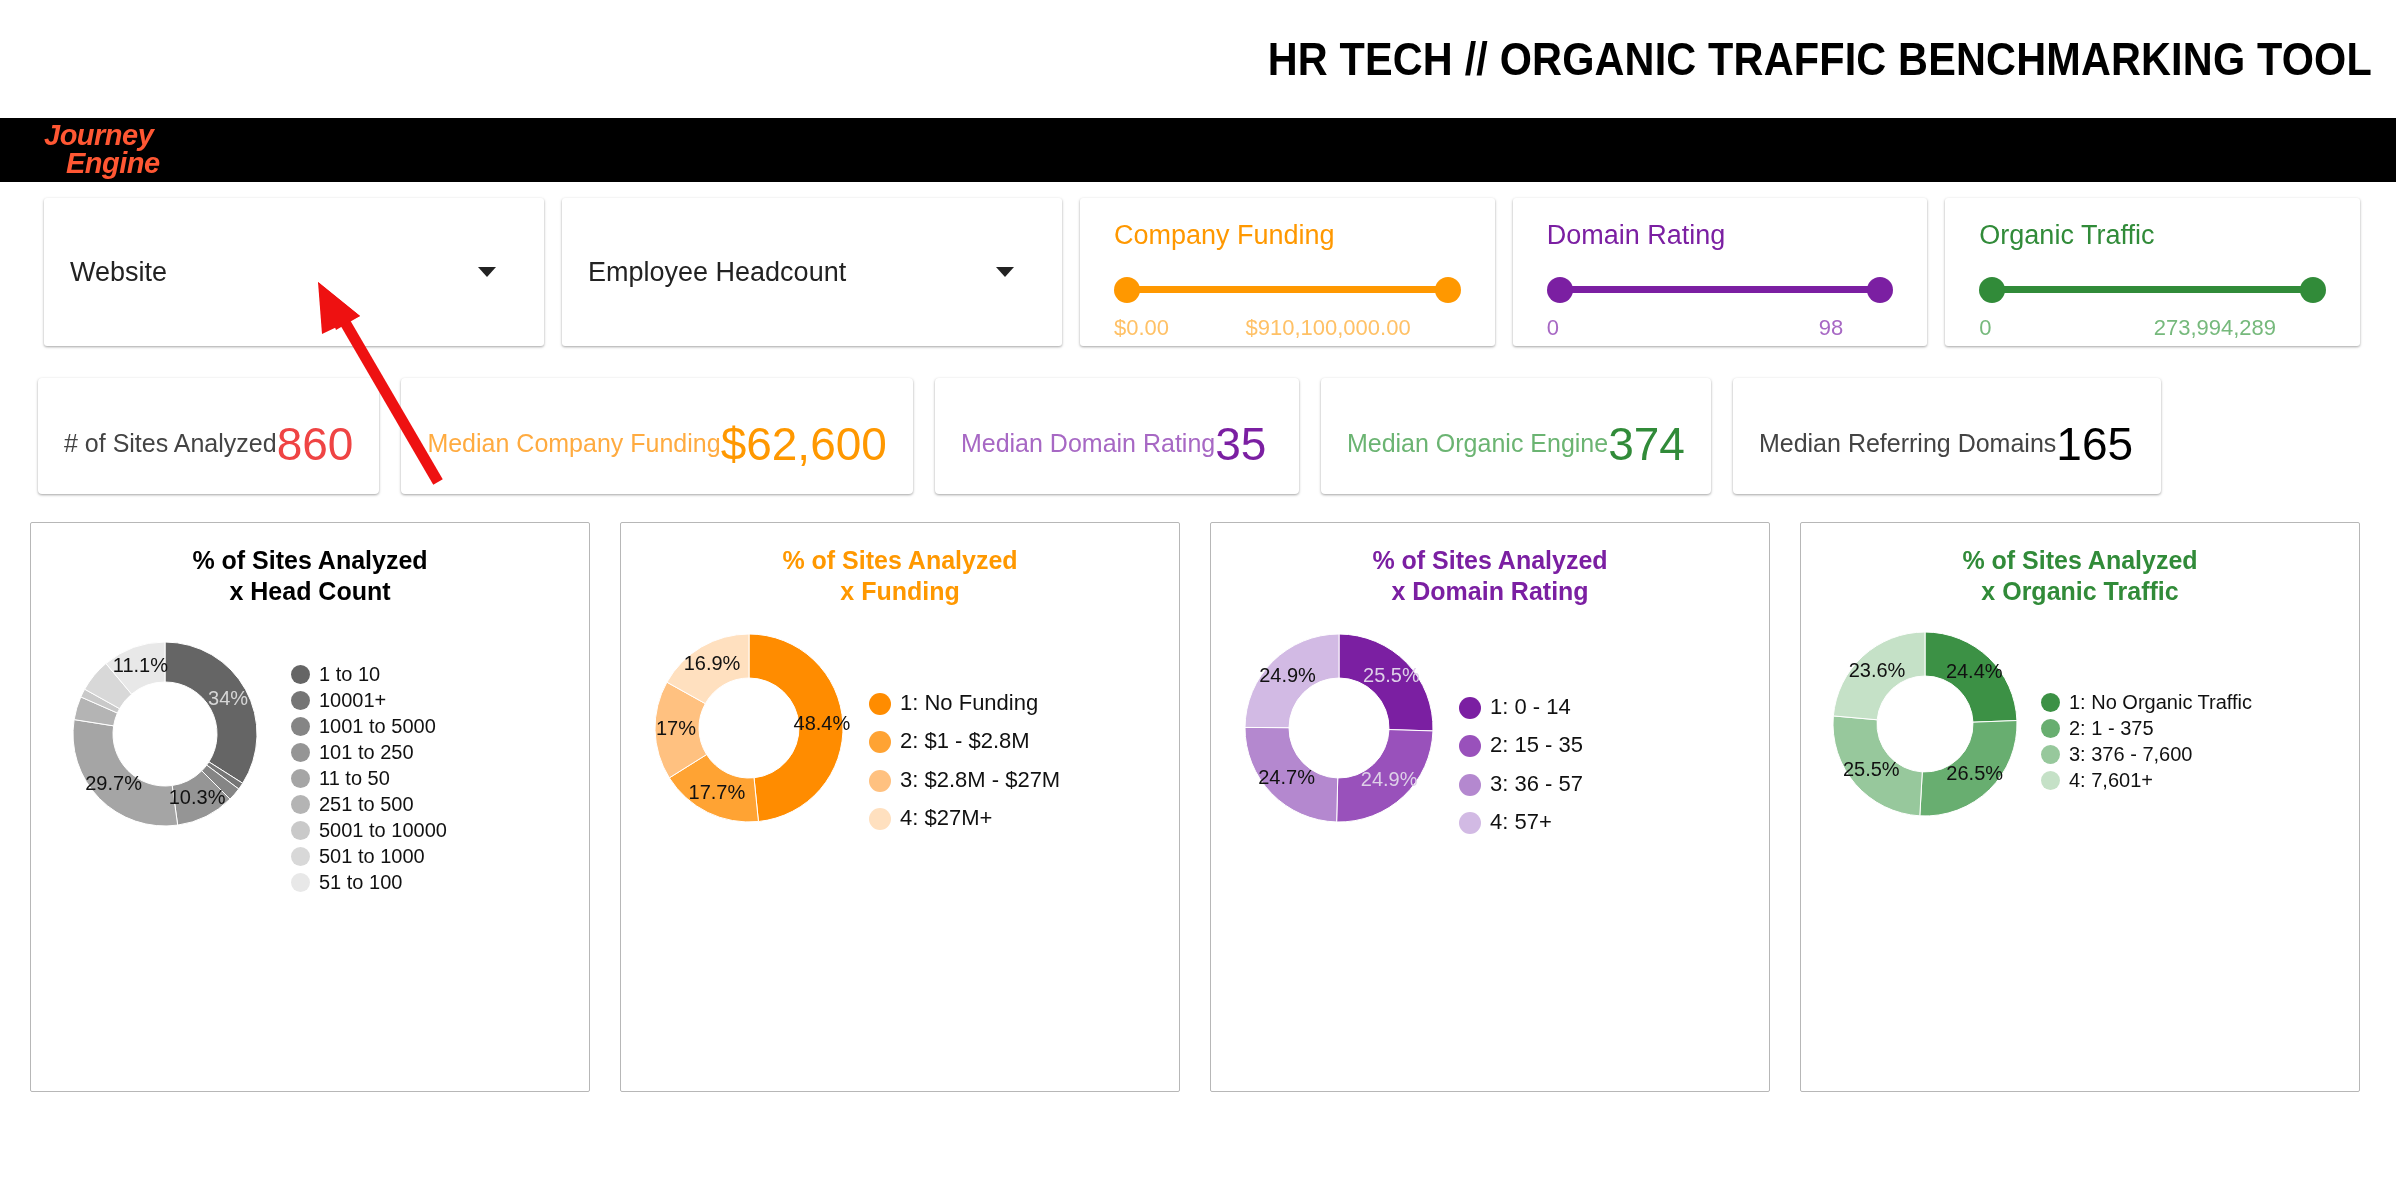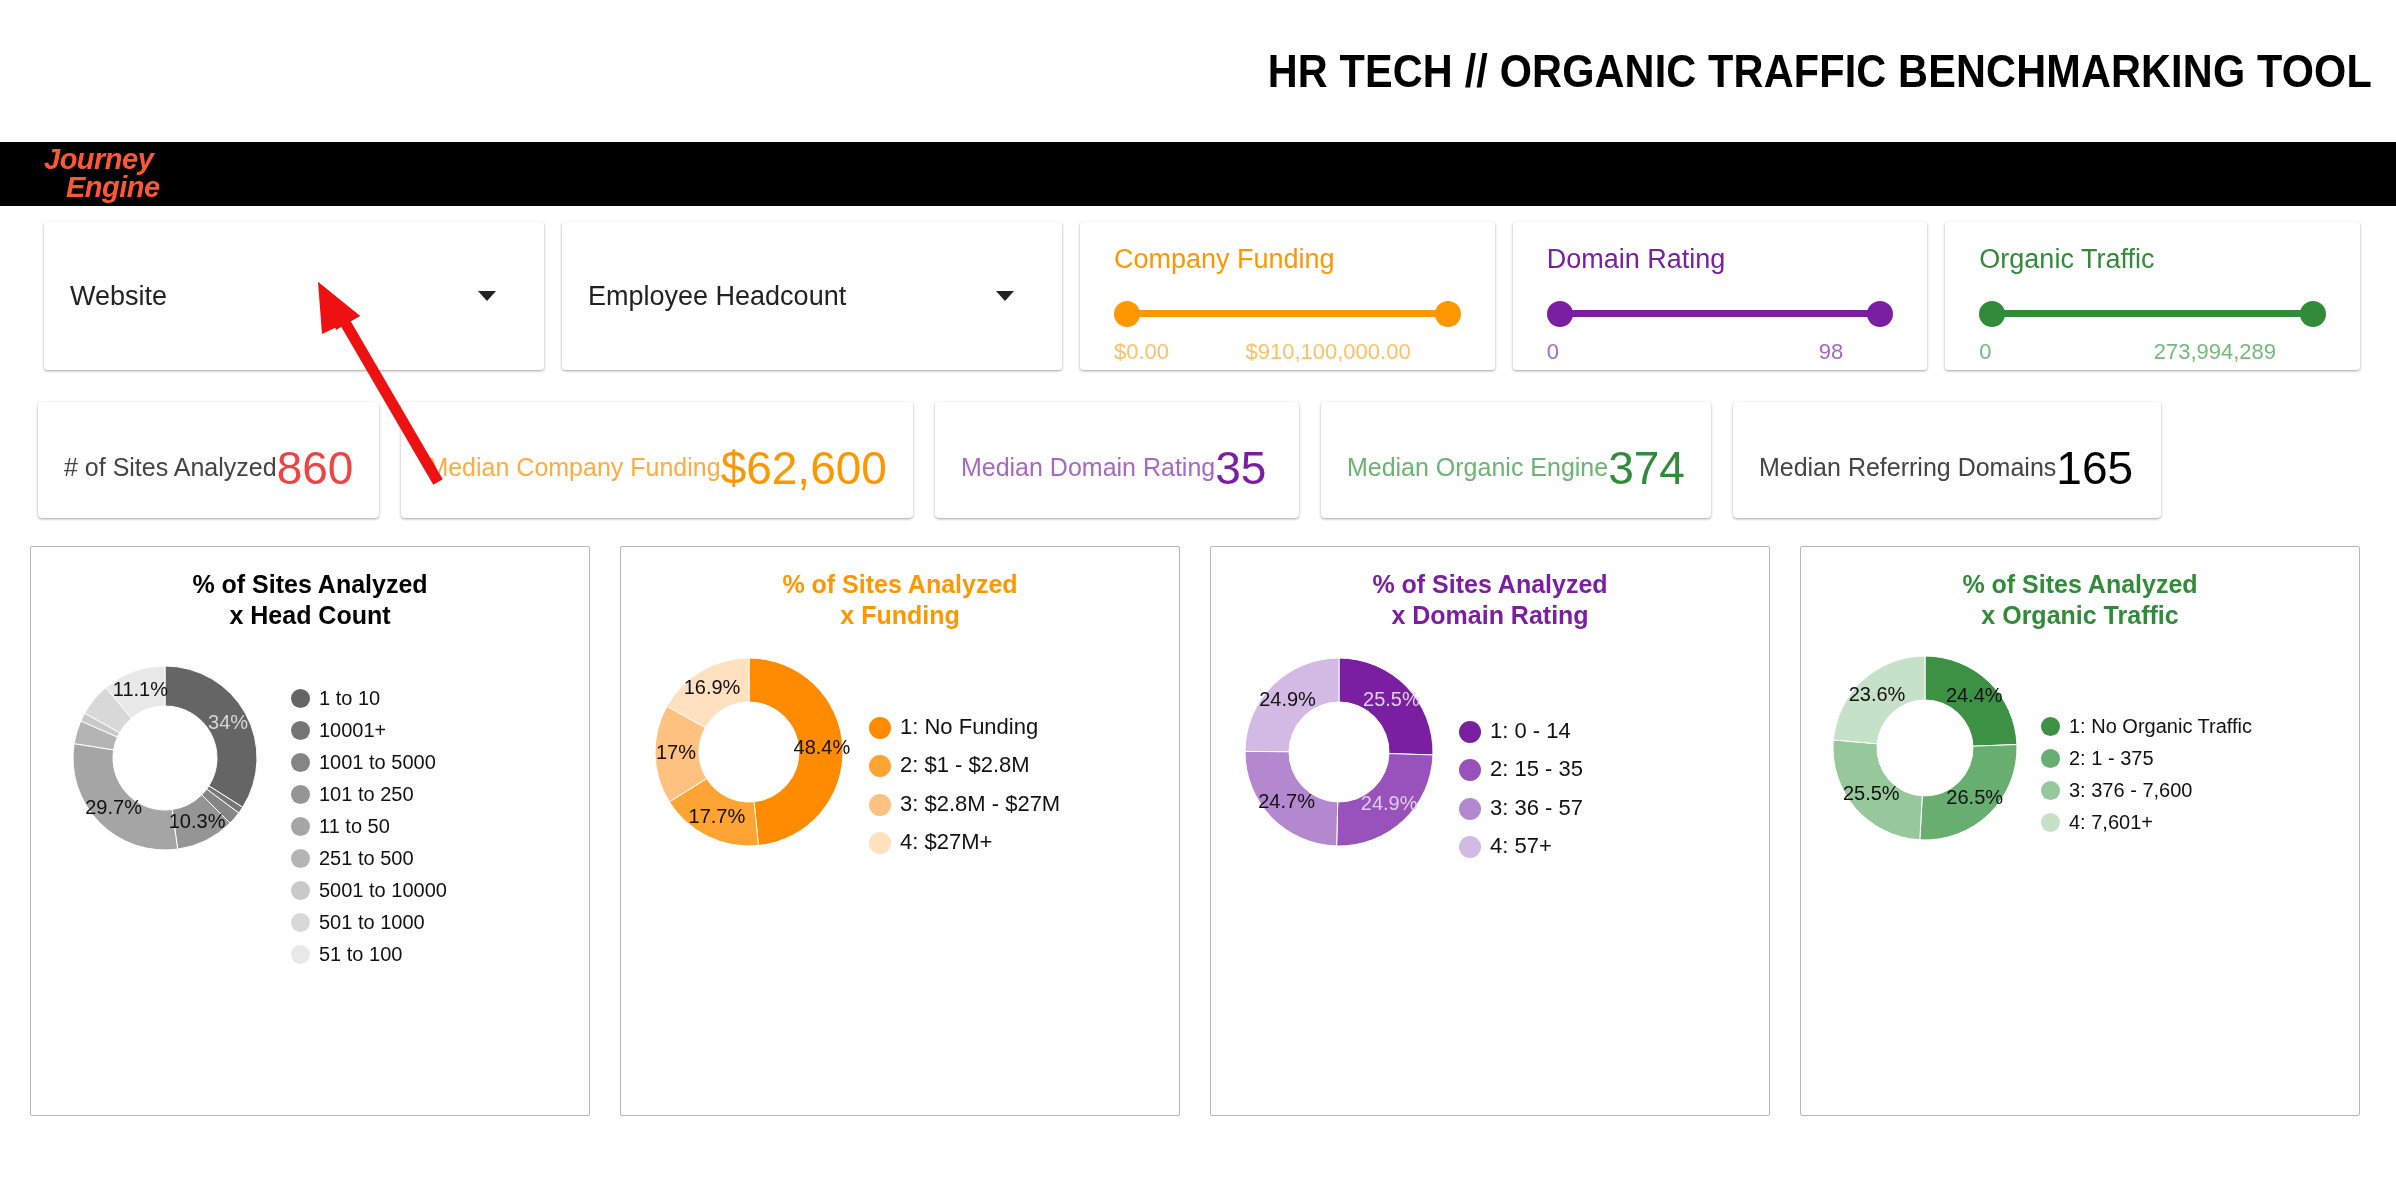--- a/index.html
+++ b/index.html
@@ -5,21 +5,21 @@
   * { box-sizing: border-box; margin: 0; padding: 0; }
   html, body {
     width: 2396px; height: 1200px;
     background: #ffffff;
     font-family: "Liberation Sans", sans-serif;
     overflow: hidden;
   }
 
   
   .title-bar {
-    height: 142px;
+    height: 118px;
     display: flex; align-items: center; justify-content: flex-end;
     padding-right: 24px;
     background: #ffffff;
   }
   .page-title {
     font-family: "Liberation Sans Narrow", "Liberation Sans", sans-serif;
     font-size: 46px; font-weight: bold; letter-spacing: .2px;
     color: #000000; white-space: nowrap;
     transform: scaleX(.9); transform-origin: right center;
   }
@@ -134,21 +134,21 @@
   .donut-wrap svg { display: block; }
   .slice-label {
     font-size: 20px;
     font-family: "Liberation Sans", sans-serif;
   }
   .legend {
     display: flex; flex-direction: column;
     gap: 12px; padding-top: 54px; padding-left: 8px;
     flex: 1 1 auto;
   }
-  .legend.compact { gap: 8px; }
+  .legend.compact { gap: 2px; }
   .legend-item { display: flex; align-items: flex-start; gap: 9px; cursor: pointer; }
   .legend-dot {
     width: 19px; height: 19px; border-radius: 50%;
     flex: 0 0 19px; margin-top: 3px;
   }
   .legend-text { font-size: 20px; color: #111; line-height: 1.2; }
   .legend.big .legend-dot { width: 22px; height: 22px; flex-basis: 22px; }
   .legend.big .legend-text { font-size: 22px; }
 
   

